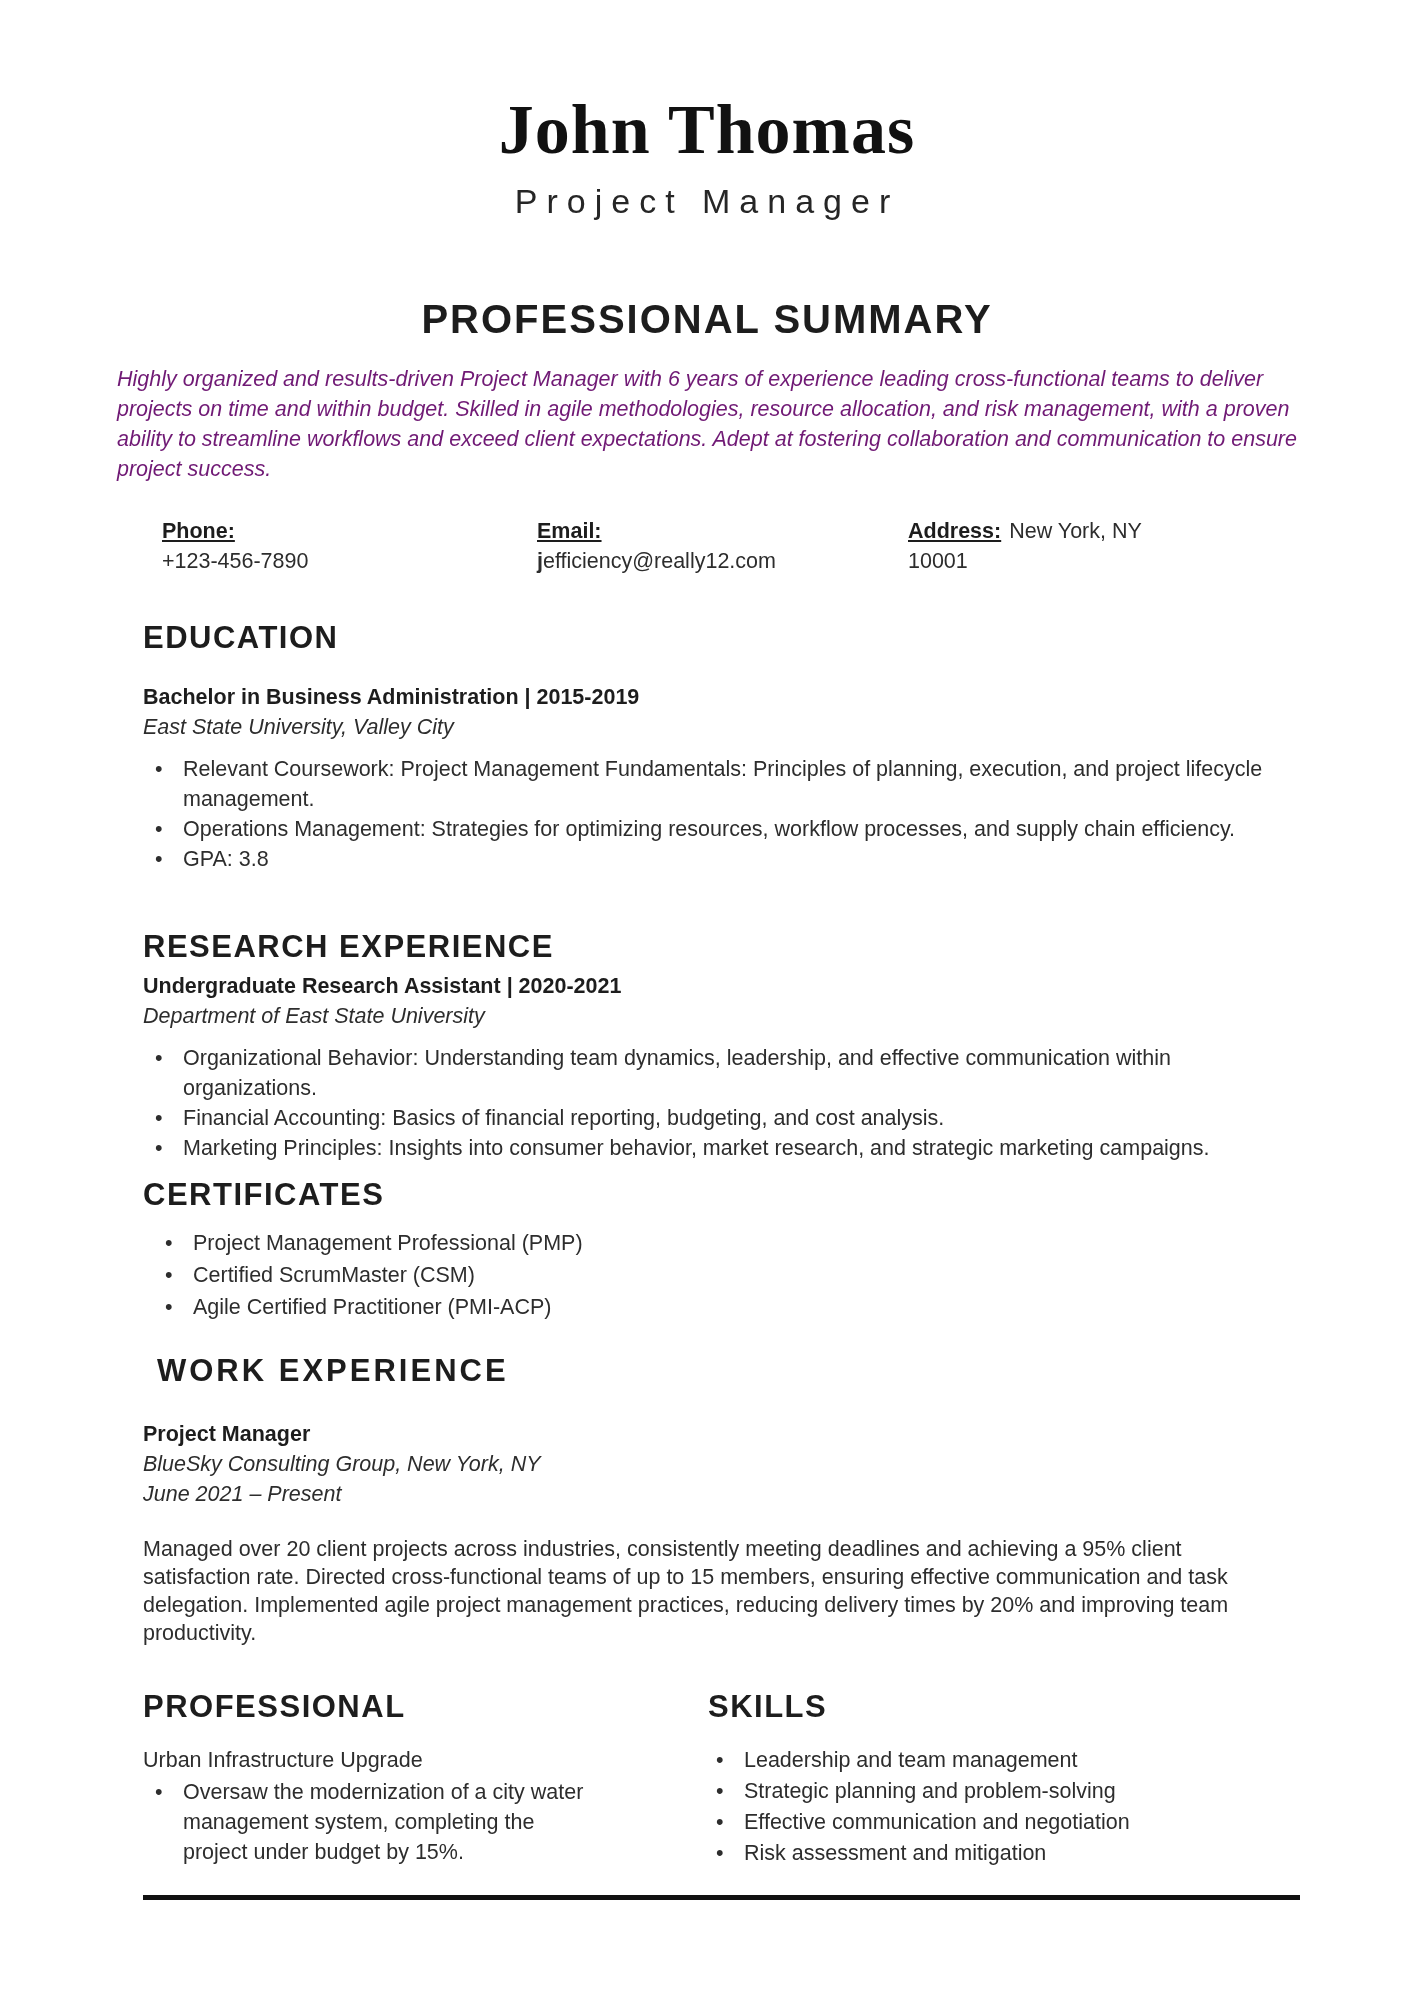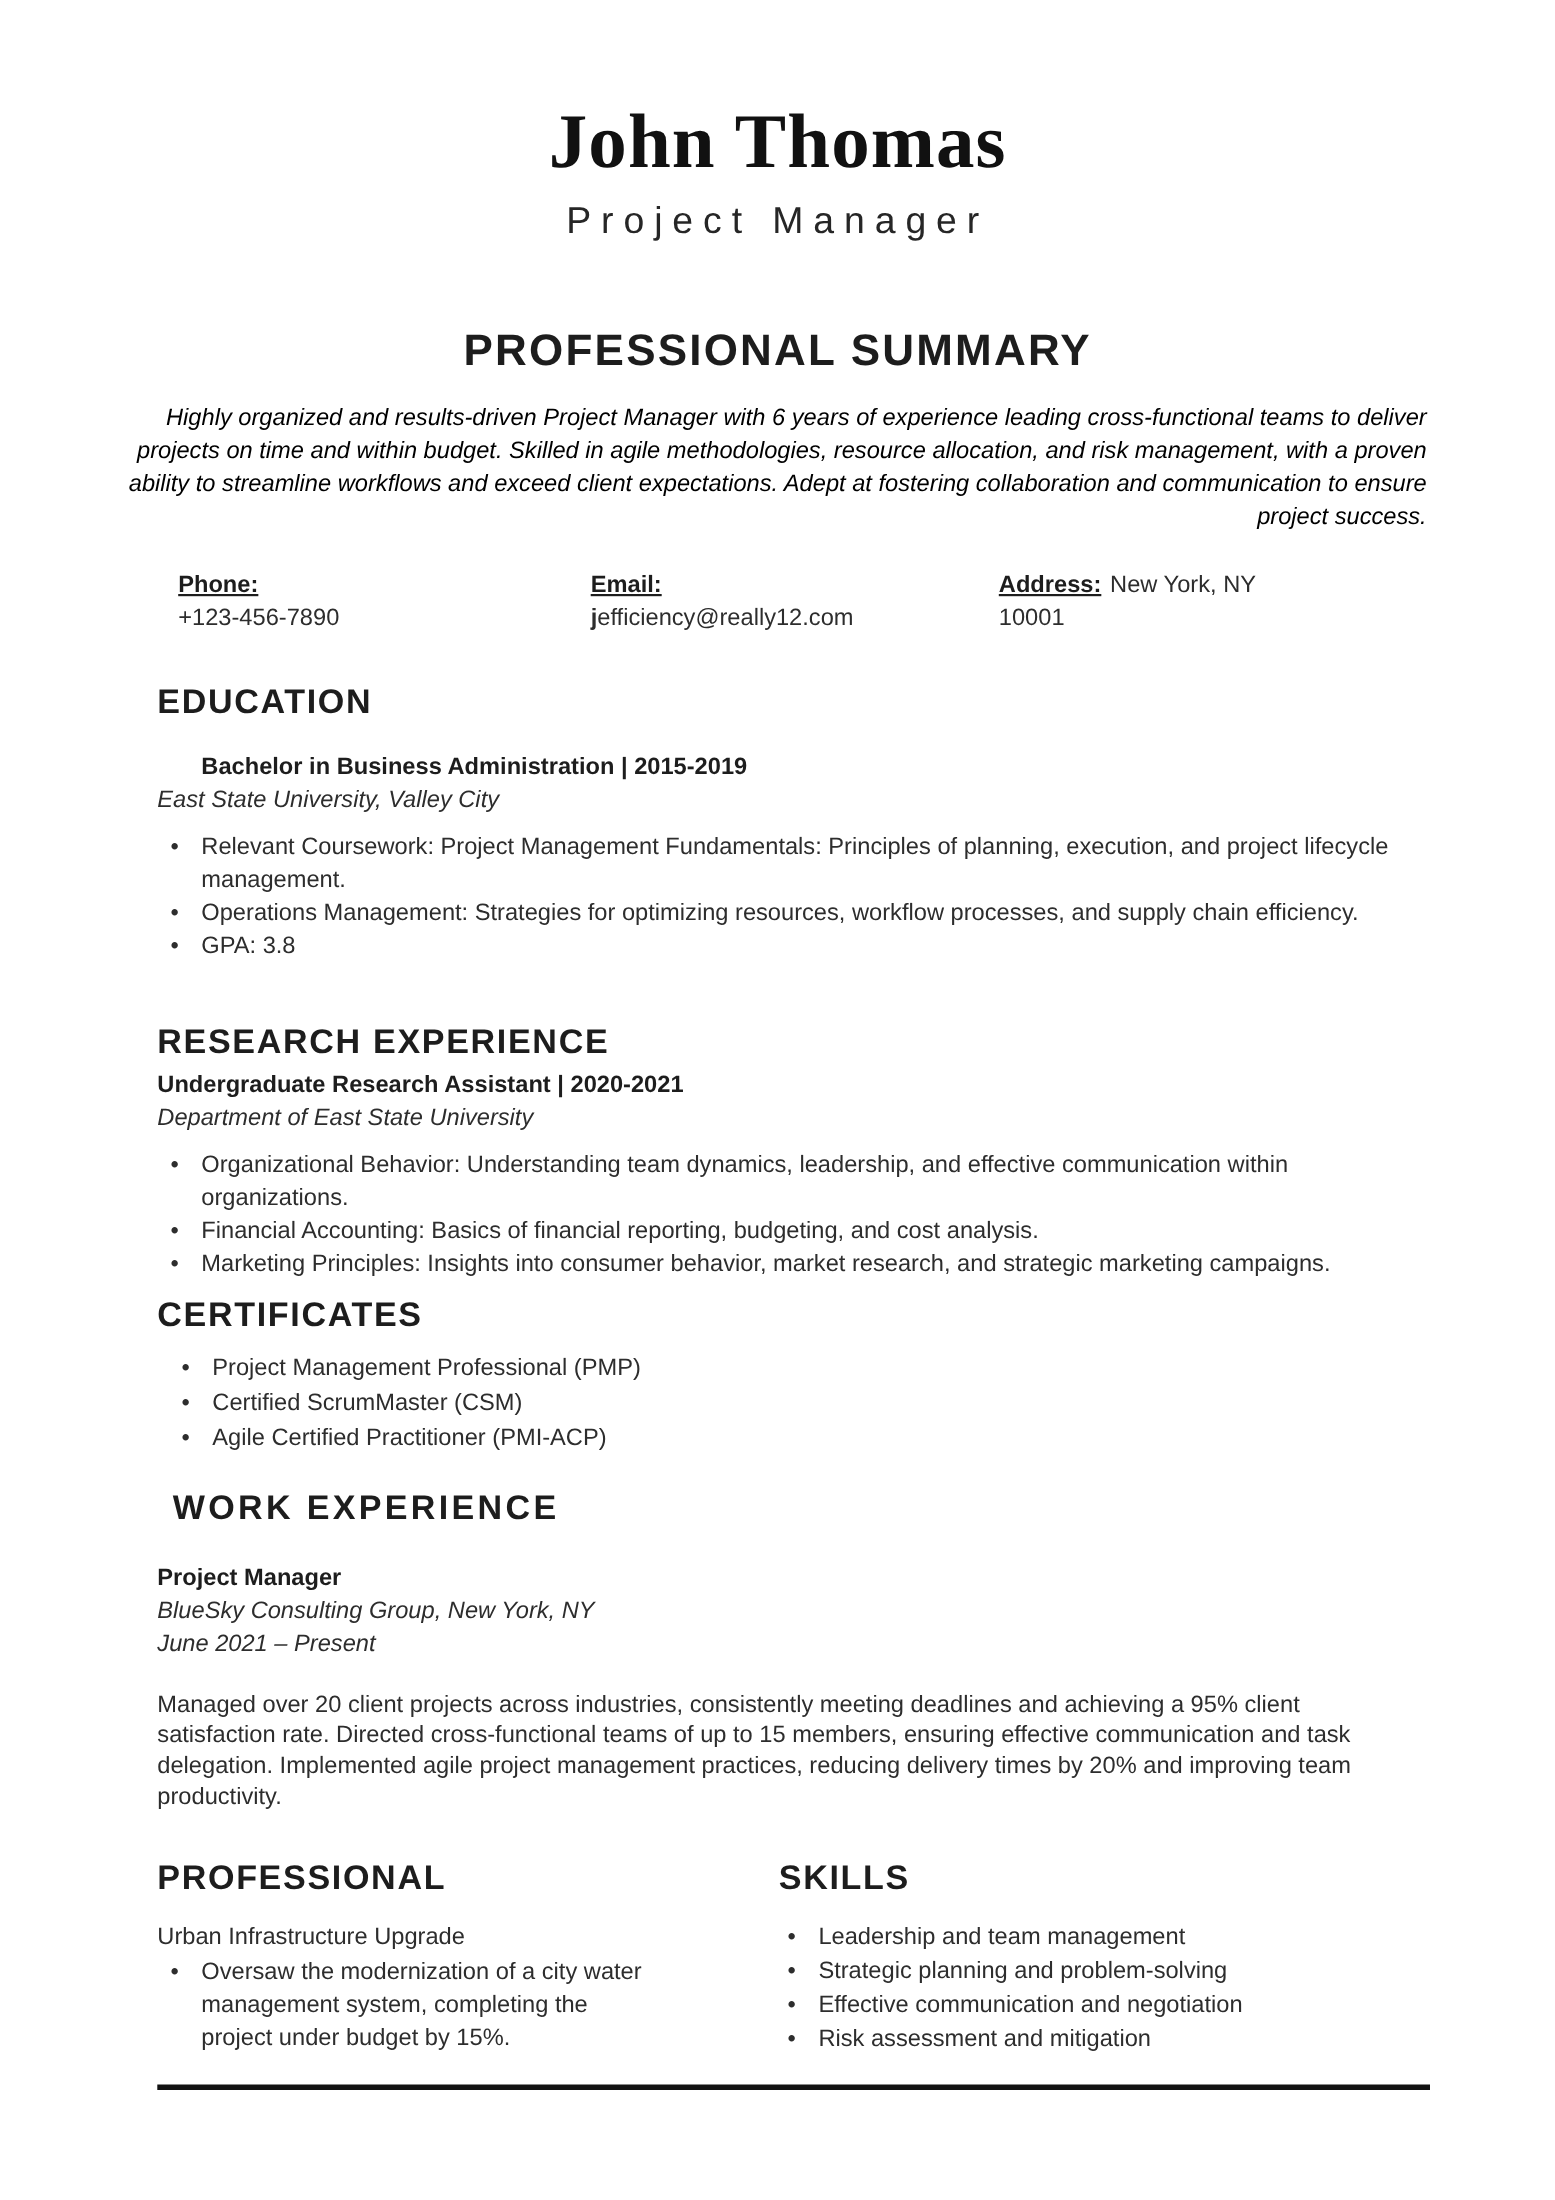--- a/index.html
+++ b/index.html
@@ -38,25 +38,25 @@
     margin-top: 76px;
     text-align: center;
     font-size: 40px;
     font-weight: 700;
     letter-spacing: 2px;
     color: #1d1d1d;
   }
   .summary-text {
     margin: 22px auto 0 auto;
     max-width: 1180px;
-    text-align: right;
+    text-align: left;
     font-style: italic;
     font-size: 21.5px;
     line-height: 30px;
-    color: #000000;
+    color: #701a75;
   }
 
   
   .contact {
     margin: 32px 0 0 143px;
     width: 1160px;
     display: grid;
     grid-template-columns: 375px 371px 1fr;
   }
   .contact-col { padding-left: 19px; font-size: 21.5px; line-height: 30px; }
@@ -74,21 +74,21 @@
   }
   .sec-education { margin-top: 44px; }
   .sec-research  { margin-top: 55px; }
   .sec-certificates { margin-top: 14px; }
   .sec-work { margin-top: 30px; }
   .sec-work h2.section-heading { letter-spacing: 3px; padding-left: 14px; }
 
   .entry-title { font-weight: 700; font-size: 21.5px; line-height: 30px; color: #1d1d1d; }
   .entry-sub   { font-style: italic; font-size: 21.5px; line-height: 30px; }
 
-  .sec-education .entry-title { margin-top: 26px; margin-left: 40px; }
+  .sec-education .entry-title { margin-top: 26px; }
   .sec-research  .entry-title { margin-top: 6px; }
   .sec-work .entry-title { margin-top: 30px; }
 
   ul.bullets {
     list-style: none;
     margin: 12px 0 0 12px;
   }
   ul.bullets li {
     position: relative;
     padding-left: 28px;

